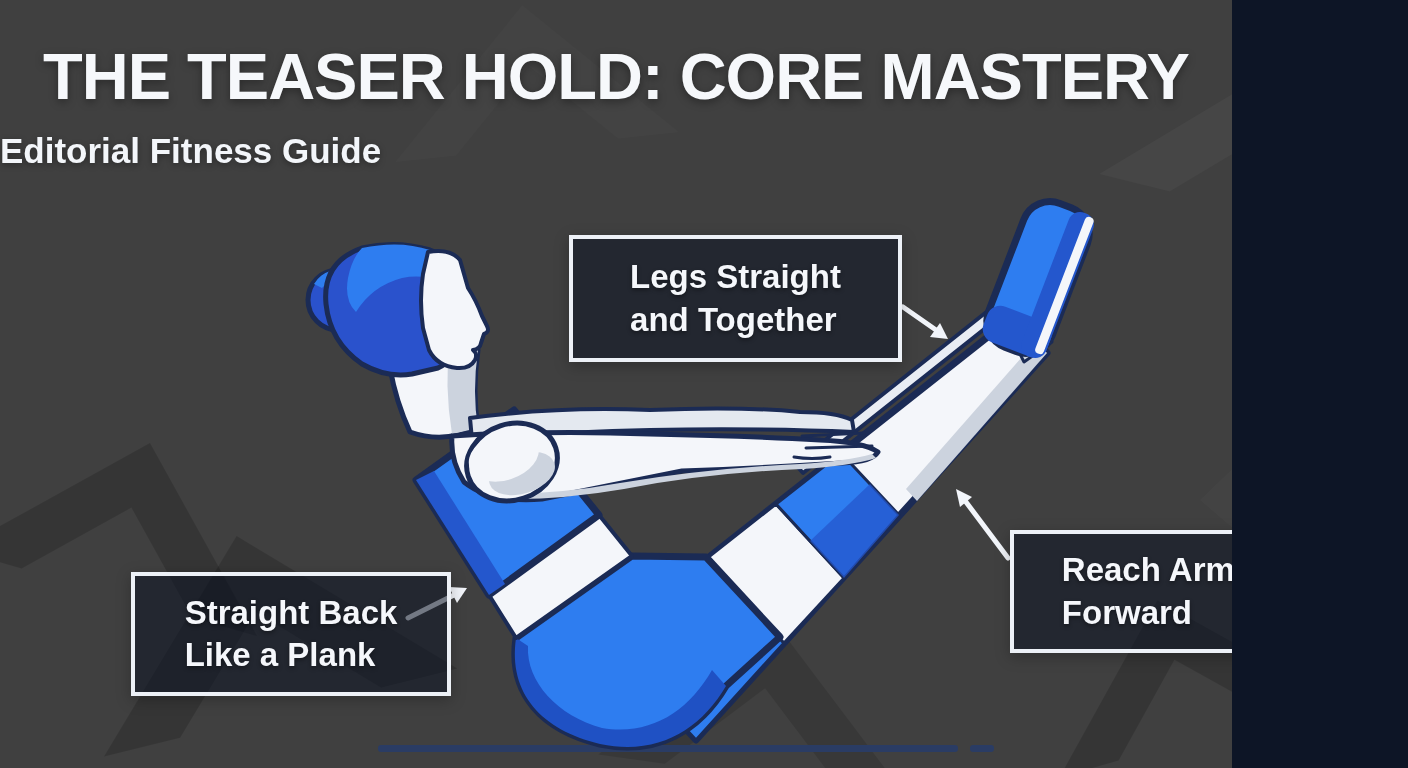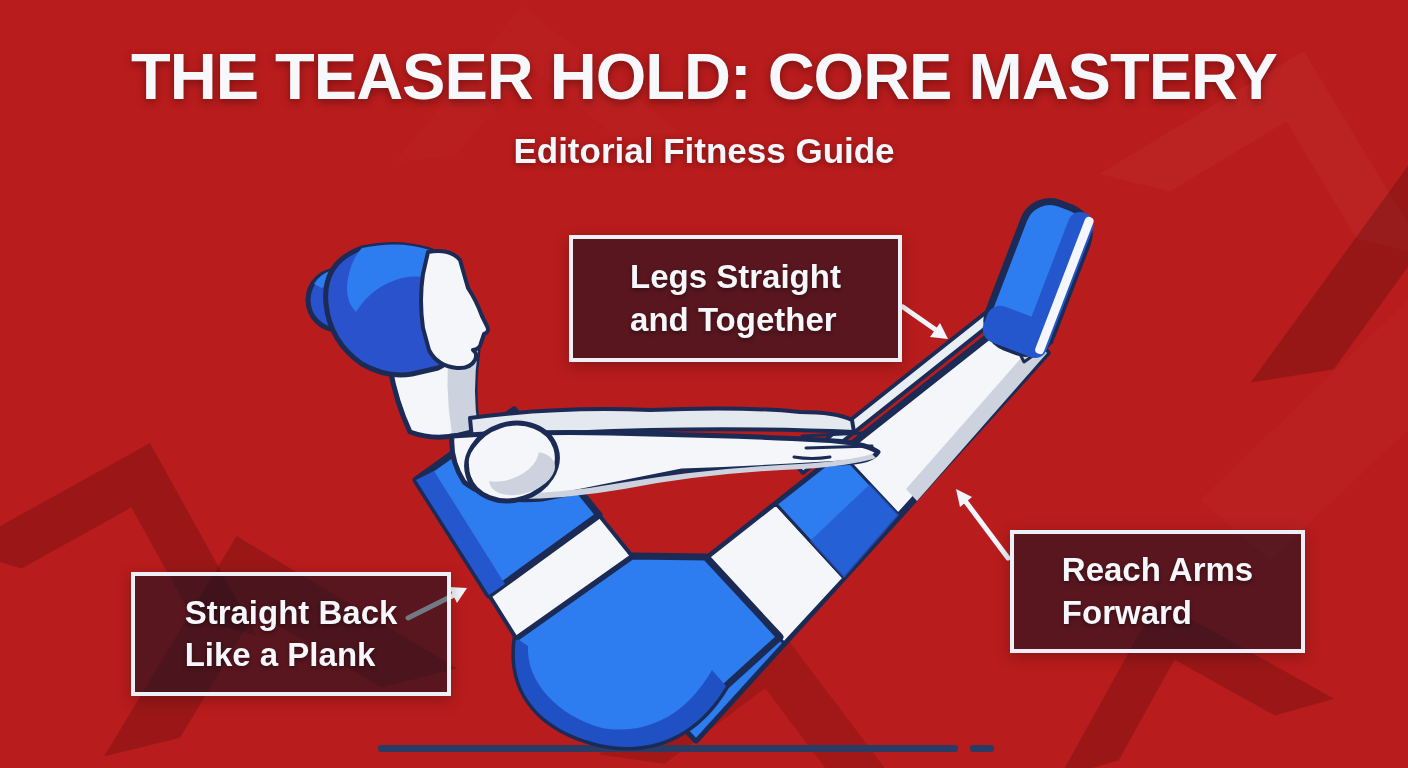--- a/index.html
+++ b/index.html
@@ -1,35 +1,34 @@
 <!DOCTYPE html>
 <html><head>
 <meta charset="utf-8">
 <style>
   html, body { margin: 0; padding: 0; background: #0d1526; }
   #stage {
     position: relative;
-    width: 1408px;
+    width: 1232px;
     height: 768px;
-    background: #b91c1c;
+    background: #404040;
     overflow: hidden;
     font-family: "Liberation Sans", sans-serif;
   }
   svg.scene { position: absolute; left: 0; top: 0; width: 1408px; height: 768px; display: block; }
   .title {
     position: absolute; top: 44px; left: 0; width: 100%;
     text-align: center;
     font-size: 65px; font-weight: bold; letter-spacing: -1px;
     color: #f6f8fb;
     text-shadow: 0 3px 8px rgba(0,0,0,0.35);
     line-height: 1;
   }
   .subtitle {
     position: absolute; top: 133px; left: 0; width: 100%;
-    text-align: center;
     font-size: 35px; font-weight: bold;
     color: #f3f6fa;
     text-shadow: 0 2px 6px rgba(0,0,0,0.35);
     line-height: 1;
   }
   .callout {
     position: absolute;
     border: 4px solid #edf1f7;
     background: rgba(11,19,35,0.55);
     display: flex; align-items: center; justify-content: center;

